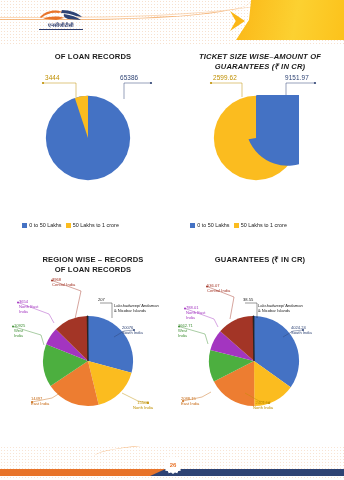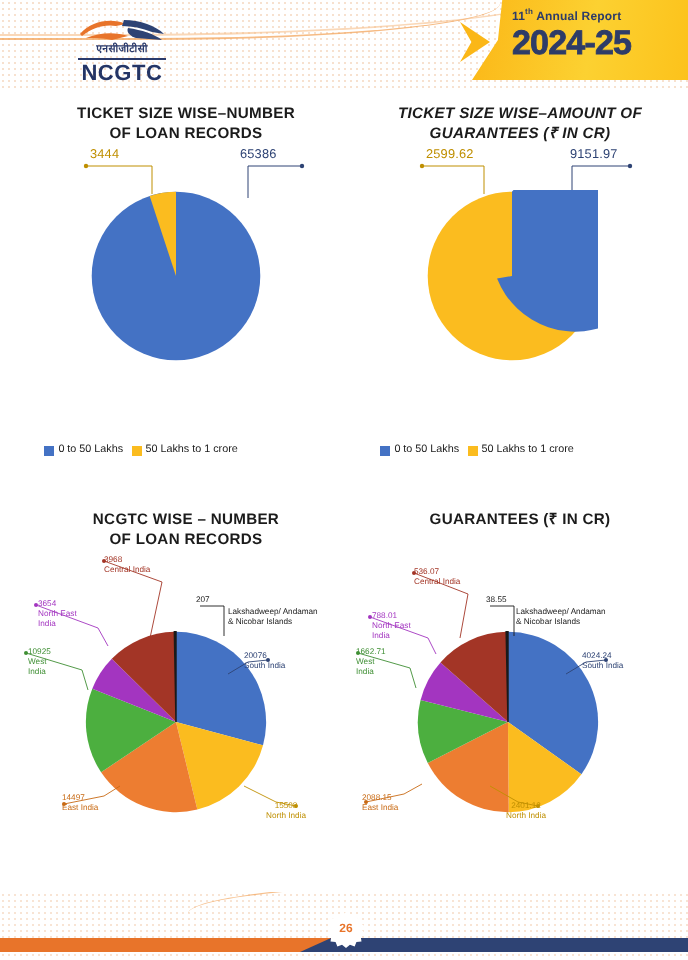--- a/index.html
+++ b/index.html
@@ -184,36 +184,30 @@
     <div class="logo">
       <div class="logo-mark">
         <svg width="46" height="14" viewBox="0 0 46 14">
           <path d="M2 9 C8 2, 18 1, 25 4 L20 5 C14 4, 8 6, 3 10 Z" fill="#e8742a"></path>
           <path d="M24 2 C32 2, 40 5, 44 9 L38 8 C33 6, 28 5, 23 5 Z" fill="#2e4374"></path>
           <path d="M26 6 C33 7, 39 9, 43 12 L30 11 C27 10, 25 8, 26 6 Z" fill="#2e4374"></path>
           <path d="M5 11 C12 8, 20 8, 26 10 L18 12 C13 11, 9 11, 5 11 Z" fill="#e8742a"></path>
         </svg>
       </div>
       <div class="logo-hi">एनसीजीटीसी</div>
-      <div class="logo-name">NCGTC</div>
     </div>
 
     <div class="banner">
       <div class="banner-navy"></div>
       <div class="banner-yellow"></div>
       <div class="banner-arrow"></div>
-      <div class="banner-txt">
-        <span class="banner-sup"><span>11</span><sup>th</sup><span> Annual Report</span></span>
-        <span class="banner-year">2024-25</span>
-      </div>
     </div>
   </div>
 
   <div class="chart-title" style="left:14px; top:52px; width:158px;">
-    <div>TICKET SIZE WISE–NUMBER</div>
     <div>OF LOAN RECORDS</div>
   </div>
 
   <div class="big-lbl" style="left:45px; top:74px; color:#bf8f00;">3444</div>
   <svg style="position:absolute;left:40px;top:81px;" width="40" height="20">
     <polyline points="3,2 36,2 36,16" fill="none" stroke="#bf8f00" stroke-width="0.5"></polyline>
     <circle cx="3" cy="2" r="1.1" fill="#bf8f00"></circle>
   </svg>
 
   <div class="big-lbl" style="left:120px; top:74px; color:#2e4374;">65386</div>
@@ -271,21 +265,21 @@
       <i class="swatch" style="background:#4472c4"></i>
       <span>0 to 50 Lakhs</span>
     </span>
     <span class="legend-item">
       <i class="swatch" style="background:#fbbc1f"></i>
       <span>50 Lakhs to 1 crore</span>
     </span>
   </div>
 
   <div class="chart-title" style="left:14px; top:255px; width:158px;">
-    <div>NCGTC WISE – NUMBER</div>
+    <div>REGION WISE – RECORDS</div>
     <div>OF LOAN RECORDS</div>
   </div>
 
   <div class="pie-wrap" style="left:42px; top:315px;">
     <svg width="92" height="92" viewBox="0 0 100 100">
 
       <g transform="translate(50,50)">
         <path d="M0 0 L0 -49 A49 49 0 0 1 47.3 12.7 Z" fill="#4472c4"></path>
         <path d="M0 0 L47.3 12.7 A49 49 0 0 1 11.6 47.6 Z" fill="#fbbc1f"></path>
         <path d="M0 0 L11.6 47.6 A49 49 0 0 1 -40.7 27.3 Z" fill="#ed7d31"></path>

